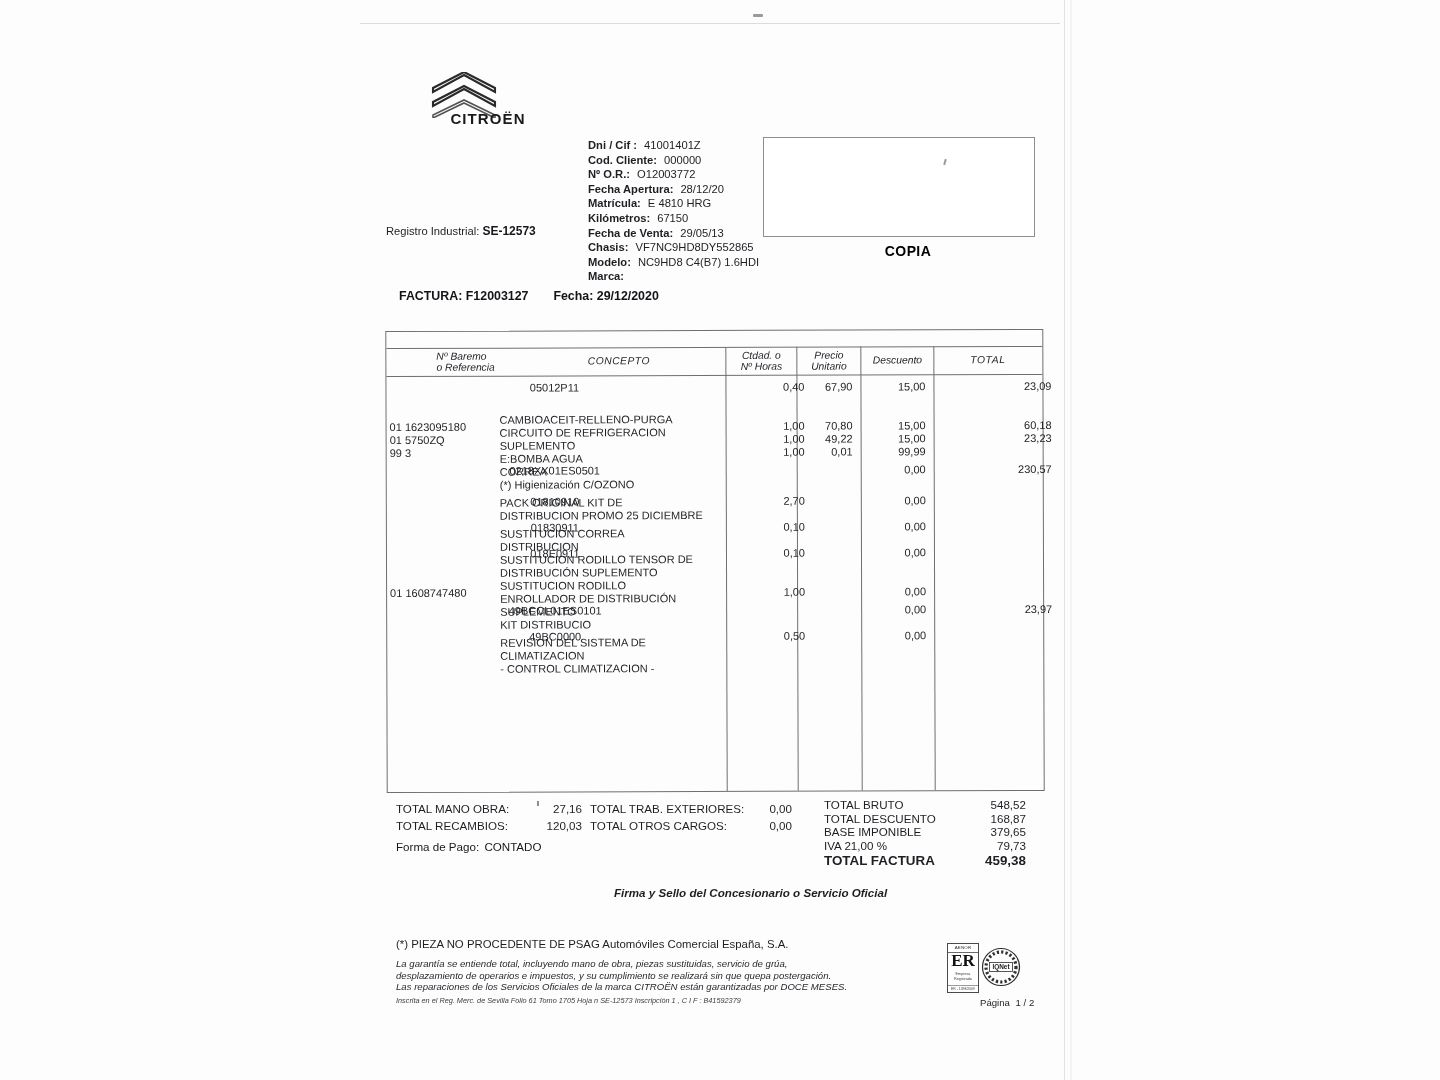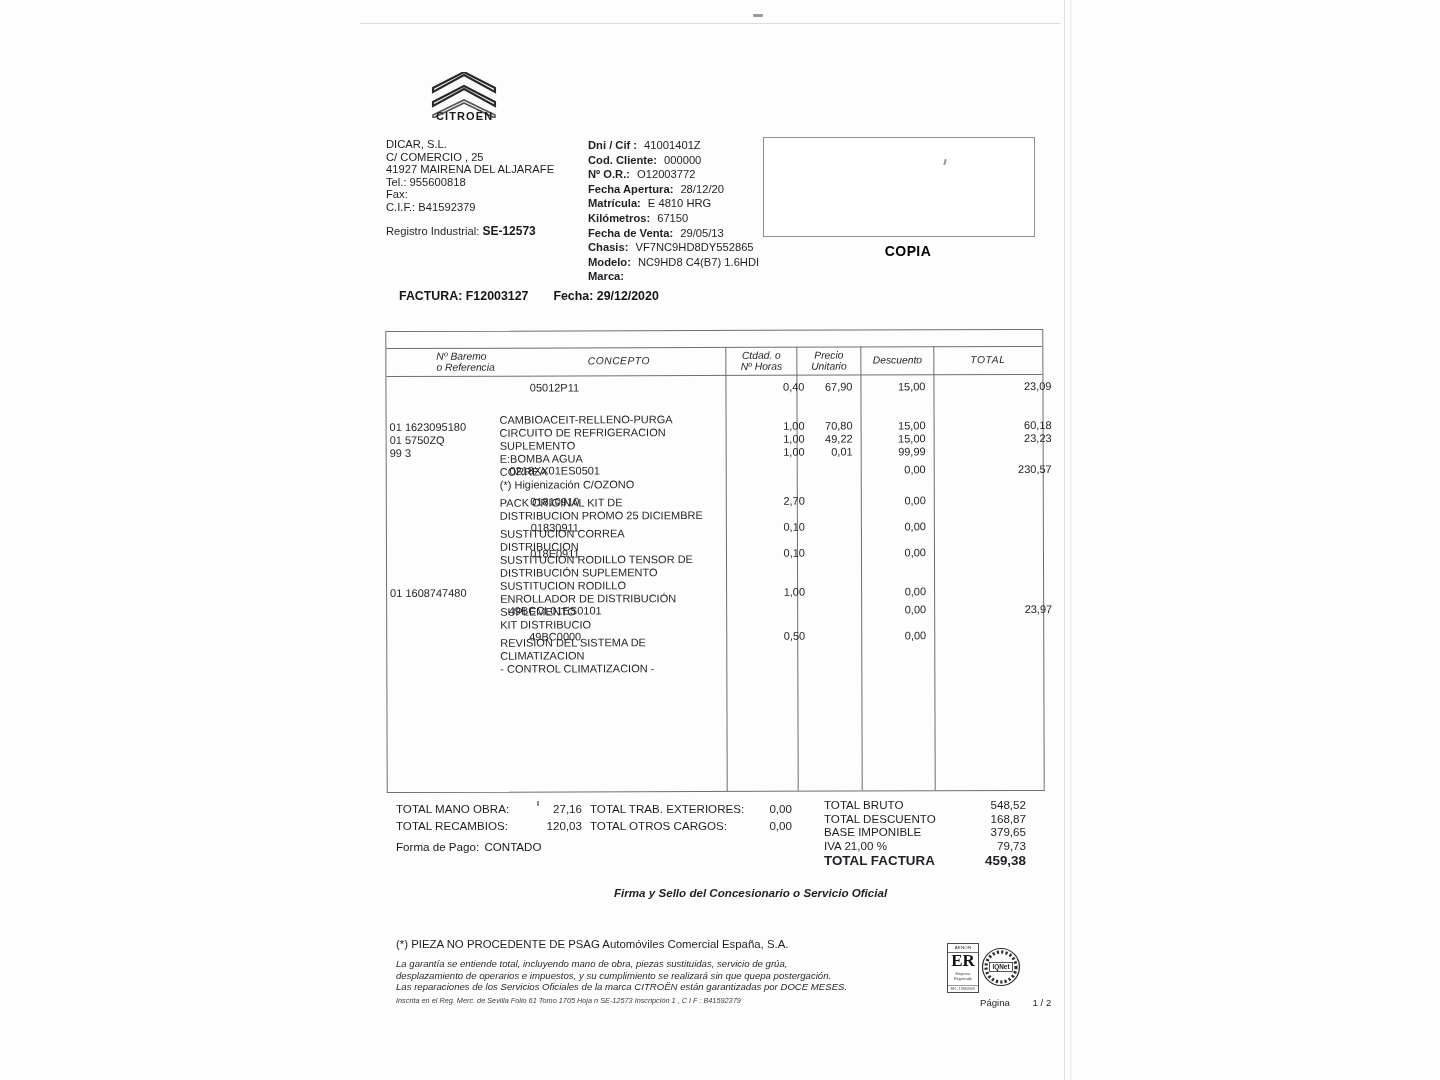--- a/index.html
+++ b/index.html
@@ -32,22 +32,22 @@
     position:absolute;left:753px;top:14px;width:10px;height:3px;
     background:#9a9a9a;border-radius:1px;
   }
 
   .doc{position:absolute;left:0;top:0;width:1440px;height:1080px;}
 
   
   #logo{position:absolute;left:425px;top:72px;width:78px;height:46px;}
   #logo svg{display:block;}
   #logo-word{
-    position:absolute;left:436px;top:110px;width:80px;
-    text-align:left;font-size:11px;letter-spacing:1.1px;
+    position:absolute;left:448px;top:110px;width:80px;
+    text-align:center;font-size:15px;letter-spacing:1.1px;
     font-weight:700;color:#1a1a1a;
   }
 
   
   #dealer{position:absolute;left:386px;top:138px;width:230px;
     font-size:11.2px;line-height:12.6px;color:#1d1f23;}
   #dealer div{white-space:nowrap;}
   #registro{position:absolute;left:386px;top:224px;font-size:11.2px;}
   #registro .lbl{color:#1d1f23;}
   #registro .val{font-weight:700;font-size:12px;}
@@ -158,21 +158,21 @@
     font-family:"Liberation Serif",serif;color:#121212;}
   #aenor .sub{position:absolute;left:0;top:28px;width:100%;
     font-size:3.7px;text-align:center;line-height:4.6px;color:#3a3a3a;}
   #aenor .code{position:absolute;left:0;bottom:1px;width:100%;
     font-size:3.4px;text-align:center;color:#3a3a3a;
     border-top:1px solid #9a9a9a;padding-top:1px;}
   #iqnet{position:absolute;left:981px;top:947px;width:40px;height:40px;}
 
   #pagina{position:absolute;left:980px;top:997px;font-size:9.6px;color:#1d1f23;
     white-space:nowrap;}
-  #pagina .num{margin-left:20px;text-align:right;}
+  #pagina .num{margin-left:3px;text-align:right;}
 </style>
 </head>
 <body>
 
 <div id="sheet"></div>
 <div id="page-edge-right"></div>
 <div id="page-edge-right2"></div>
 <div id="page-top-line"></div>
 <div id="top-speck"></div>
 
@@ -180,28 +180,20 @@
 
   <div id="logo">
     <svg width="78" height="46" viewBox="0 0 78 46">
       <path d="M39 3 L70 20 L70 16 L39 0 L8 16 L8 20 Z" fill="none" stroke="#2a2a2a" stroke-width="2.1"></path>
       <path d="M39 17 L70 34 L70 30 L39 14 L8 30 L8 34 Z" fill="none" stroke="#2a2a2a" stroke-width="2.1"></path>
       <path d="M39 31 L70 46 L70 43 L39 28 L8 43 L8 46 Z" fill="none" stroke="#555" stroke-width="1.6"></path>
     </svg>
   </div>
   <div id="logo-word">CITROËN</div>
 
-  <div id="dealer">
-    <div>DICAR, S.L.</div>
-    <div>C/  COMERCIO , 25</div>
-    <div>41927 MAIRENA DEL ALJARAFE</div>
-    <div>Tel.: 955600818</div>
-    <div>Fax:</div>
-    <div>C.I.F.: B41592379</div>
-  </div>
   <div id="registro">
     <span class="lbl">Registro Industrial:</span>
     <span class="val">SE-12573</span>
   </div>
 
   <div id="vehicle">
     <div class="row"><span class="lbl">Dni / Cif :</span><span class="val">41001401Z</span></div>
     <div class="row"><span class="lbl">Cod. Cliente:</span><span class="val">000000</span></div>
     <div class="row"><span class="lbl">Nº O.R.:</span><span class="val">O12003772</span></div>
     <div class="row"><span class="lbl">Fecha Apertura:</span><span class="val">28/12/20</span></div>

